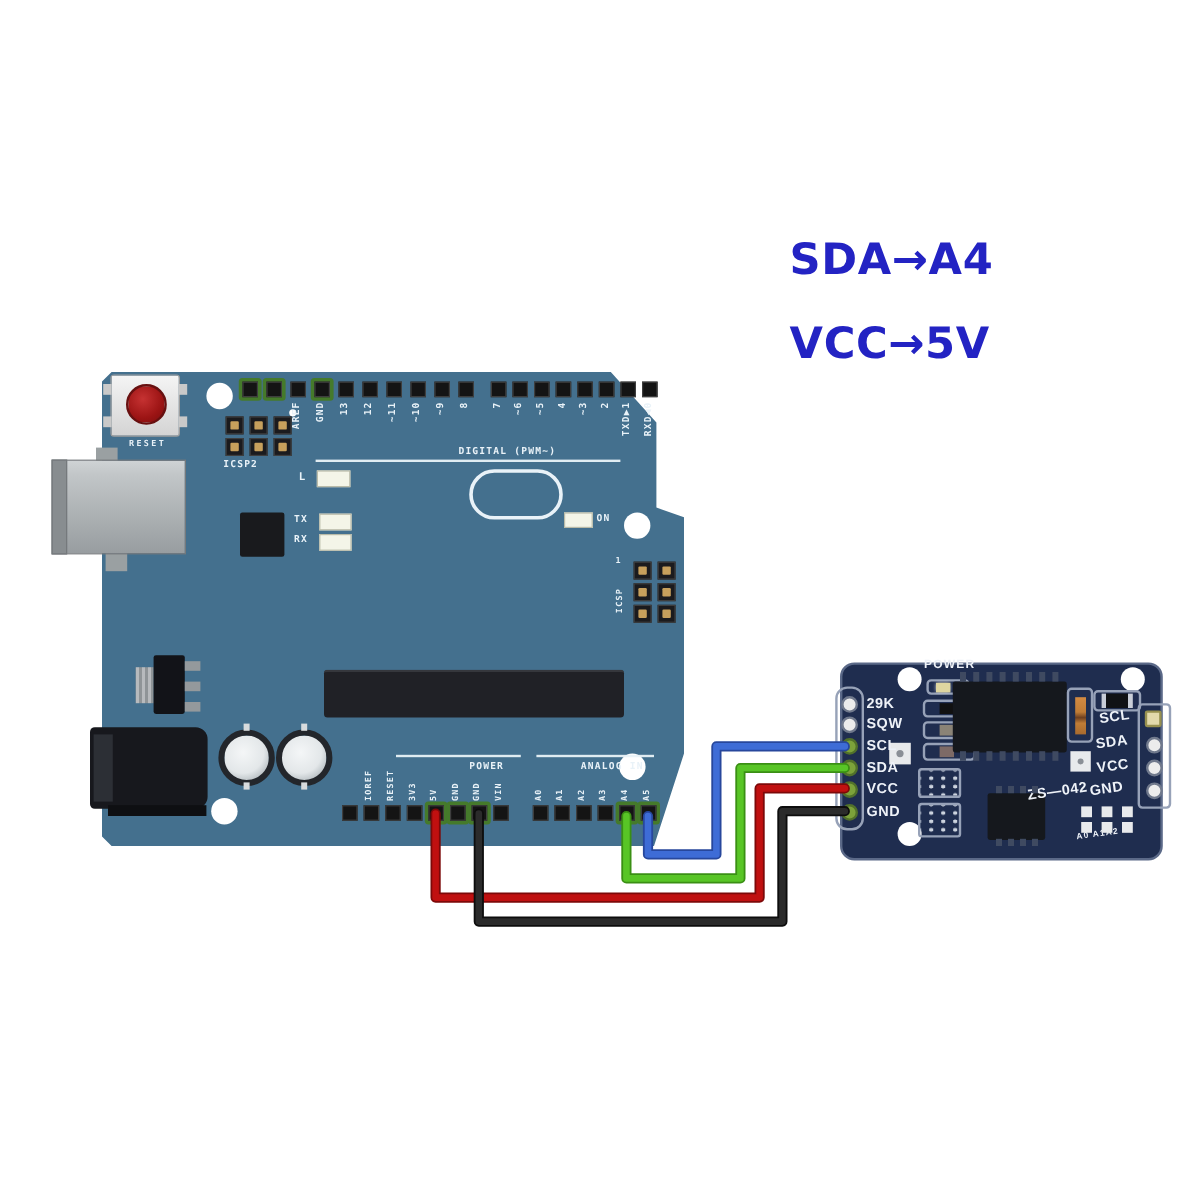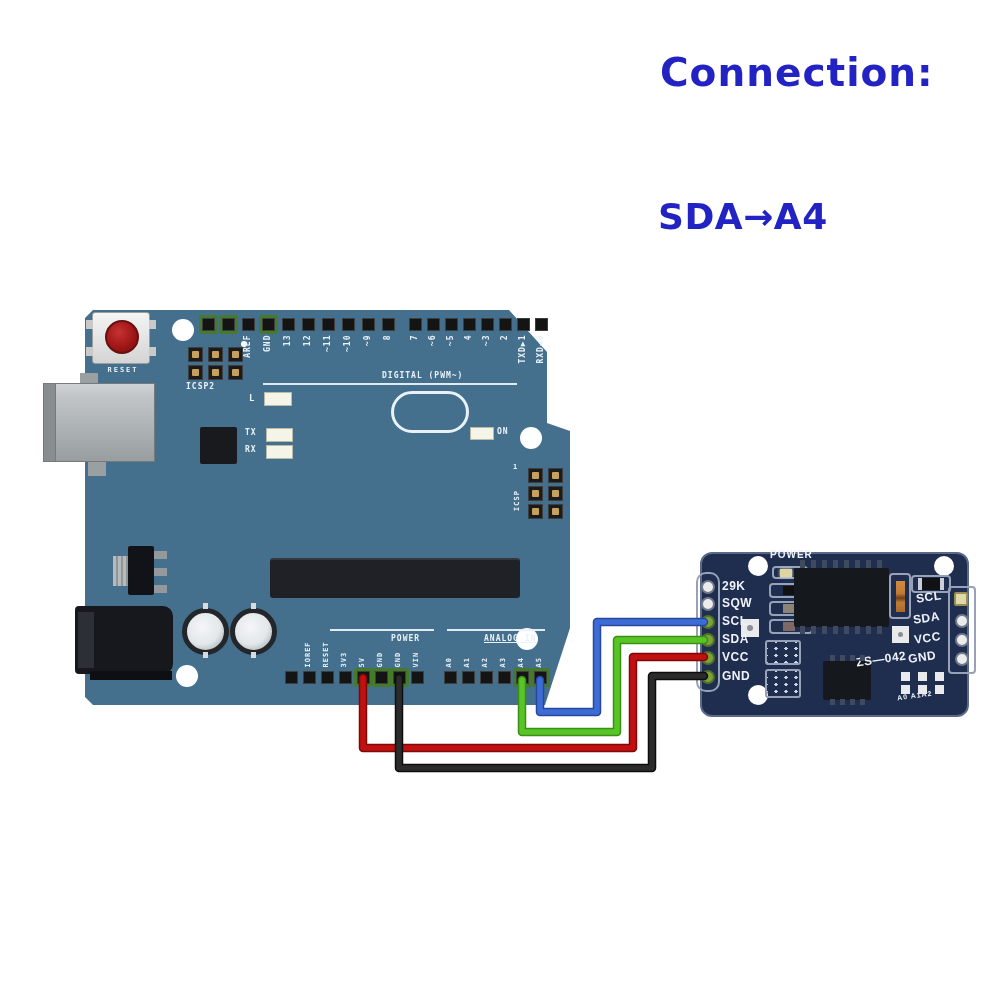--- a/index.html
+++ b/index.html
@@ -36,21 +36,20 @@
   .wpad{position:absolute;background:#e8eaec;}
   .vias{background-image:radial-gradient(circle,#ccd3de 1.5px,transparent 1.7px);background-size:10px 7px;background-position:4px 3px;}
   .stub{position:absolute;background:#3f4a61;}
   svg#wires{position:absolute;left:0;top:0;z-index:30;pointer-events:none;}
 </style>
 </head>
 <body>
 
 <div id="canvas">
 
-  <div class="conn-heading">Connection:</div>
   <div id="conn-lines"></div>
 
   <div id="board"></div>
 
   <div class="part" style="left:92px;top:312px;width:58px;height:52px;background:linear-gradient(#f4f4f4,#d4d4d4);border:1px solid #9d9d9d;border-radius:3px;"></div>
   <div class="part" style="left:86px;top:320px;width:7px;height:9px;background:#c9c9c9;"></div>
   <div class="part" style="left:86px;top:347px;width:7px;height:9px;background:#c9c9c9;"></div>
   <div class="part" style="left:149px;top:320px;width:7px;height:9px;background:#c9c9c9;"></div>
   <div class="part" style="left:149px;top:347px;width:7px;height:9px;background:#c9c9c9;"></div>
   <div class="part" style="left:105px;top:320px;width:34px;height:34px;border-radius:50%;background:radial-gradient(circle at 40% 35%,#c63232 0%,#9c1414 60%,#7a0e0e 100%);border:2px solid #671010;"></div>
@@ -95,21 +94,21 @@
   <div class="part" style="left:182px;top:608px;width:47px;height:47px;border-radius:50%;border:5px solid #23262b;background:radial-gradient(circle at 42% 38%,#f4f6f7 0%,#e3e7e9 55%,#b9c0c4 78%,#6d747a 100%);"></div>
   <div class="part" style="left:203px;top:603px;width:5px;height:6px;background:#d8dbdd;"></div>
   <div class="part" style="left:203px;top:652px;width:5px;height:6px;background:#d8dbdd;"></div>
   <div class="part" style="left:230px;top:608px;width:47px;height:47px;border-radius:50%;border:5px solid #23262b;background:radial-gradient(circle at 42% 38%,#f4f6f7 0%,#e3e7e9 55%,#b9c0c4 78%,#6d747a 100%);"></div>
   <div class="part" style="left:251px;top:603px;width:5px;height:6px;background:#d8dbdd;"></div>
   <div class="part" style="left:251px;top:652px;width:5px;height:6px;background:#d8dbdd;"></div>
 
   <div class="sline" style="left:330px;top:629px;width:104px;"></div>
   <div class="silk" style="left:391px;top:634px;">POWER</div>
   <div class="sline" style="left:447px;top:629px;width:98px;"></div>
-  <div class="silk" style="left:484px;top:634px;text-decoration:underline;">ANALOG IN</div>
+  <div class="silk" style="left:484px;top:634px;">ANALOG IN</div>
 
   <div class="part" style="left:80px;top:373px;width:18px;height:11px;background:#9aa0a2;"></div>
   <div class="part" style="left:88px;top:461px;width:18px;height:15px;background:#9aa0a2;"></div>
   <div class="part" style="left:43px;top:383px;width:112px;height:79px;background:linear-gradient(180deg,#cfd3d5 0%,#c2c6c8 15%,#aeb3b5 55%,#989da0 100%);border:1px solid #75797c;"></div>
   <div class="part" style="left:43px;top:383px;width:13px;height:79px;background:#888d90;border:1px solid #75797c;"></div>
 
   <div id="rtc"></div>
   <div class="hole" style="left:748px;top:556px;width:20px;height:20px;"></div>
   <div class="hole" style="left:934px;top:556px;width:20px;height:20px;"></div>
   <div class="hole" style="left:748px;top:685px;width:20px;height:20px;"></div>
@@ -151,20 +150,21 @@
       <polyline points="540,680 540,712 597,712 597,622 704,622" fill="none" stroke="#3e6cd6" stroke-width="5.5" stroke-linejoin="round" stroke-linecap="round"></polyline>
       <polyline points="522,680 522,732 617,732 617,640 704,640" fill="none" stroke="#3a8f14" stroke-width="8.5" stroke-linejoin="round" stroke-linecap="round"></polyline>
       <polyline points="522,680 522,732 617,732 617,640 704,640" fill="none" stroke="#58c526" stroke-width="5.5" stroke-linejoin="round" stroke-linecap="round"></polyline>
       <polyline points="363,678 363,748 633,748 633,657 704,657" fill="none" stroke="#7d0909" stroke-width="8.5" stroke-linejoin="round" stroke-linecap="round"></polyline>
       <polyline points="363,678 363,748 633,748 633,657 704,657" fill="none" stroke="#c01010" stroke-width="5.5" stroke-linejoin="round" stroke-linecap="round"></polyline>
       <polyline points="399,678 399,768 652,768 652,676 704,676" fill="none" stroke="#0d0d0d" stroke-width="8.5" stroke-linejoin="round" stroke-linecap="round"></polyline>
       <polyline points="399,678 399,768 652,768 652,676 704,676" fill="none" stroke="#2b2b2b" stroke-width="5.5" stroke-linejoin="round" stroke-linecap="round"></polyline>
     </svg>
 
     <div class="conn-line" style="left: 658px; top: 196px;">SDA→A4</div>
+    <div class="conn-line" style="left: 658px; top: 266px;">VCC→5V</div>
     <div class="part gpad" style="left: 198.5px; top: 315px;"></div>
     <div class="part pin" style="left: 201.5px; top: 318px;"></div>
     <div class="part gpad" style="left: 218.5px; top: 315px;"></div>
     <div class="part pin" style="left: 221.5px; top: 318px;"></div>
     <div class="part pin" style="left: 241.5px; top: 318px;"></div>
     <div class="part gpad" style="left: 258.5px; top: 315px;"></div>
     <div class="part pin" style="left: 261.5px; top: 318px;"></div>
     <div class="part pin" style="left: 281.5px; top: 318px;"></div>
     <div class="part pin" style="left: 301.5px; top: 318px;"></div>
     <div class="part pin" style="left: 321.5px; top: 318px;"></div>

